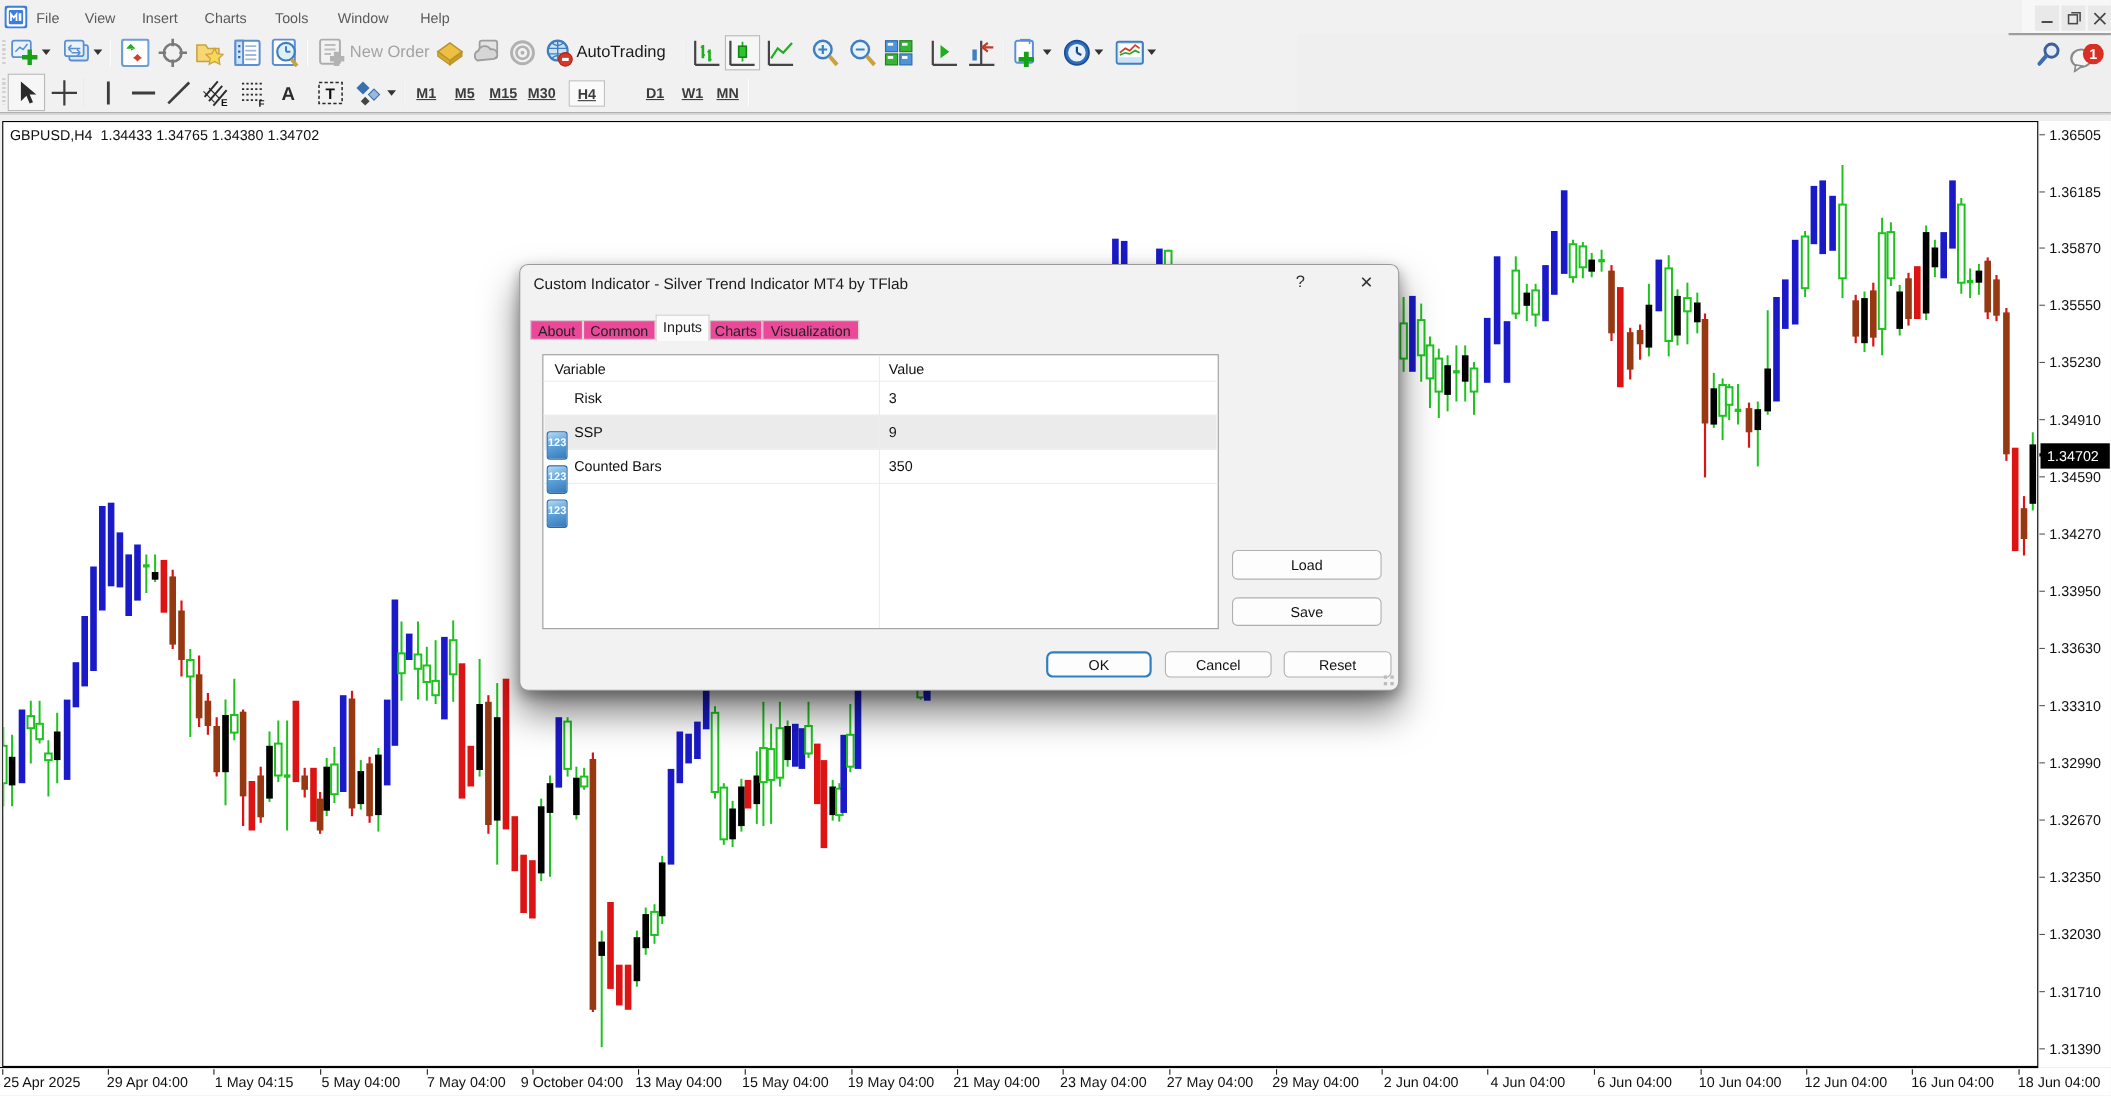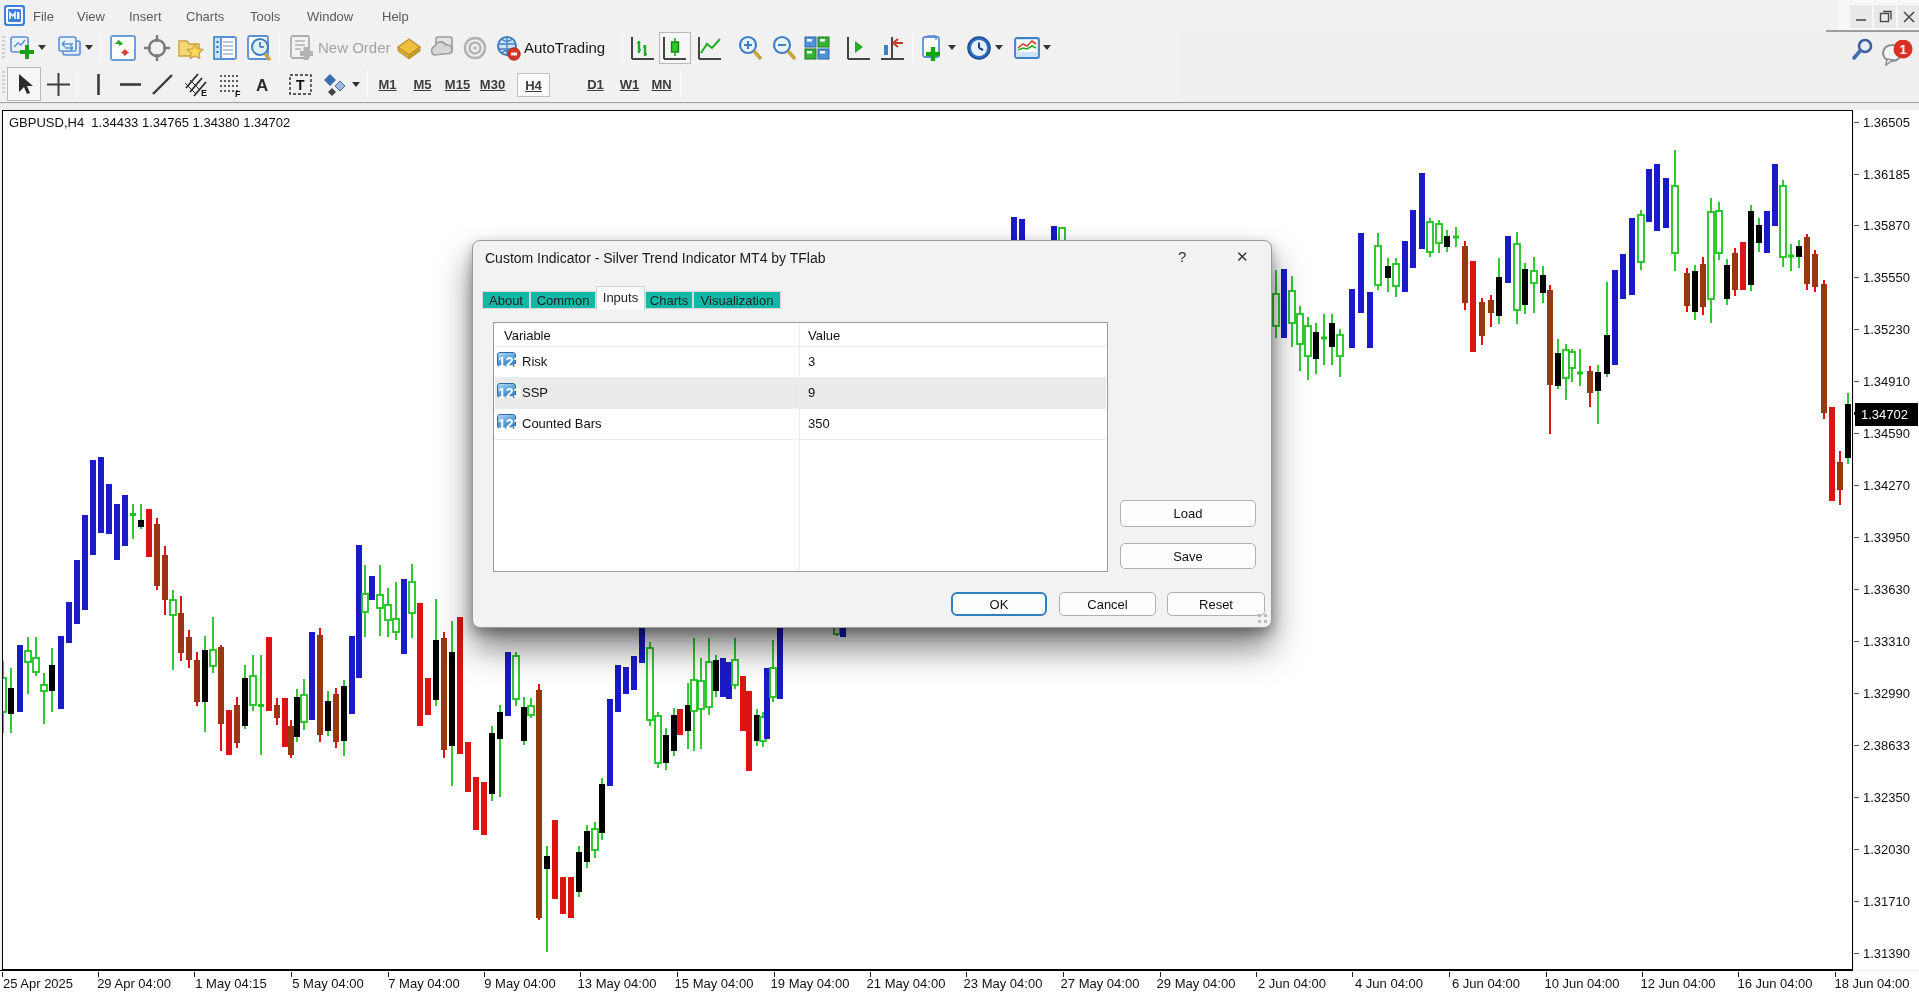--- a/index.html
+++ b/index.html
@@ -51,33 +51,33 @@
 .dtick { position:absolute; top:1px; width:1px; height:5px; background:#222; }
 .dl { position:absolute; top:5px; font-size:13px; color:#111; transform:translateX(-50%); white-space:nowrap; }
 
 
 #dlg { position:absolute; left:472px; top:240px; width:800px; height:388px;
   background:#f2f2f2; border:1px solid #9b9b9b; border-radius:8px;
   box-shadow:0 20px 34px rgba(0,0,0,0.5), 0 5px 12px rgba(0,0,0,0.3); }
 #dlgtitle { position:absolute; left:12px; top:9px; font-size:14px; color:#1a1a1a; }
 #dlghelp { position:absolute; left:705px; top:7px; font-size:15px; color:#333; }
 #dlgx { position:absolute; left:763px; top:7px; font-size:15px; color:#333; }
-.tab { position:absolute; top:50px; height:18px; background:#14b8a6; border:1px solid #d9d9d9;
+.tab { position:absolute; top:50px; height:18px; background:#ec4899; border:1px solid #d9d9d9;
   font-size:13px; color:#222; text-align:center; }
 .tabsel { top:45px; height:24px; background:#fbfbfb; border:1px solid #d0d0d0; border-bottom:none; z-index:3; }
 #tbl { position:absolute; left:20px; top:81px; width:615px; height:250px; background:#fff;
   border:1px solid #9a9a9a; }
 .cell { position:absolute; font-size:13px; color:#111; }
 .rowline { position:absolute; left:0; width:613px; height:1px; background:#ededed; }
 #colline { position:absolute; left:305px; top:0; width:1px; height:248px; background:#ededed; }
 #rowhl { position:absolute; left:1px; top:54px; width:611px; height:31px; background:#ebebeb; }
-.nico { position:absolute; left:3px; width:19px; height:15px; border-radius:3px;
+.nico { position:absolute; left:3px; width:19px; height:26px; border-radius:3px;
   background:linear-gradient(160deg,#b5dcf7 0%,#5ea3dc 45%,#3579b8 100%);
-  color:#fff; font-size:14px; font-weight:bold; text-align:center; line-height:19px;
-  border:1px solid #2a6aa8; }
+  color:#fff; font-size:10px; font-weight:bold; text-align:center; line-height:19px;
+  border:1px solid #2a6aa8;margin-top:40px; }
 .dbtn { position:absolute; background:#fdfdfd; border:1px solid #b0b0b0; border-radius:5px;
   font-size:13px; color:#111; text-align:center; }
 #grip2 { position:absolute; right:4px; bottom:4px; width:9px; height:9px;
   background:
    linear-gradient(#bbb,#bbb) 0 0/3px 3px no-repeat,
    linear-gradient(#bbb,#bbb) 6px 0/3px 3px no-repeat,
    linear-gradient(#bbb,#bbb) 0 6px/3px 3px no-repeat,
    linear-gradient(#bbb,#bbb) 6px 6px/3px 3px no-repeat; }
 </style></head>
 <body>
@@ -721,21 +721,21 @@
 <div class="pl" style="top:478px">1.34270</div>
 <div class="ptick" style="top:485px"></div>
 <div class="pl" style="top:530px">1.33950</div>
 <div class="ptick" style="top:537px"></div>
 <div class="pl" style="top:582px">1.33630</div>
 <div class="ptick" style="top:589px"></div>
 <div class="pl" style="top:634px">1.33310</div>
 <div class="ptick" style="top:641px"></div>
 <div class="pl" style="top:686px">1.32990</div>
 <div class="ptick" style="top:693px"></div>
-<div class="pl" style="top:738px">2.38633</div>
+<div class="pl" style="top:738px">1.32670</div>
 <div class="ptick" style="top:745px"></div>
 <div class="pl" style="top:790px">1.32350</div>
 <div class="ptick" style="top:797px"></div>
 <div class="pl" style="top:842px">1.32030</div>
 <div class="ptick" style="top:849px"></div>
 <div class="pl" style="top:894px">1.31710</div>
 <div class="ptick" style="top:901px"></div>
 <div class="pl" style="top:946px">1.31390</div>
 <div class="ptick" style="top:953px"></div>
 <div class="pbox"><span class="pnotch"></span>1.34702</div>
@@ -746,21 +746,21 @@
 <div class="dl" style="left:38px">25 Apr 2025</div>
       <div class="dtick" style="left:2px"></div>
 <div class="dl" style="left:134px">29 Apr 04:00</div>
       <div class="dtick" style="left:98px"></div>
 <div class="dl" style="left:231px">1 May 04:15</div>
       <div class="dtick" style="left:194px"></div>
 <div class="dl" style="left:328px">5 May 04:00</div>
       <div class="dtick" style="left:291px"></div>
 <div class="dl" style="left:424px">7 May 04:00</div>
       <div class="dtick" style="left:388px"></div>
-<div class="dl" style="left:520px">9 May 04:00</div>
+<div class="dl" style="left:520px">9 October 04:00</div>
       <div class="dtick" style="left:484px"></div>
 <div class="dl" style="left:617px">13 May 04:00</div>
       <div class="dtick" style="left:580px"></div>
 <div class="dl" style="left:714px">15 May 04:00</div>
       <div class="dtick" style="left:677px"></div>
 <div class="dl" style="left:810px">19 May 04:00</div>
       <div class="dtick" style="left:774px"></div>
 <div class="dl" style="left:906px">21 May 04:00</div>
       <div class="dtick" style="left:870px"></div>
 <div class="dl" style="left:1003px">23 May 04:00</div>

